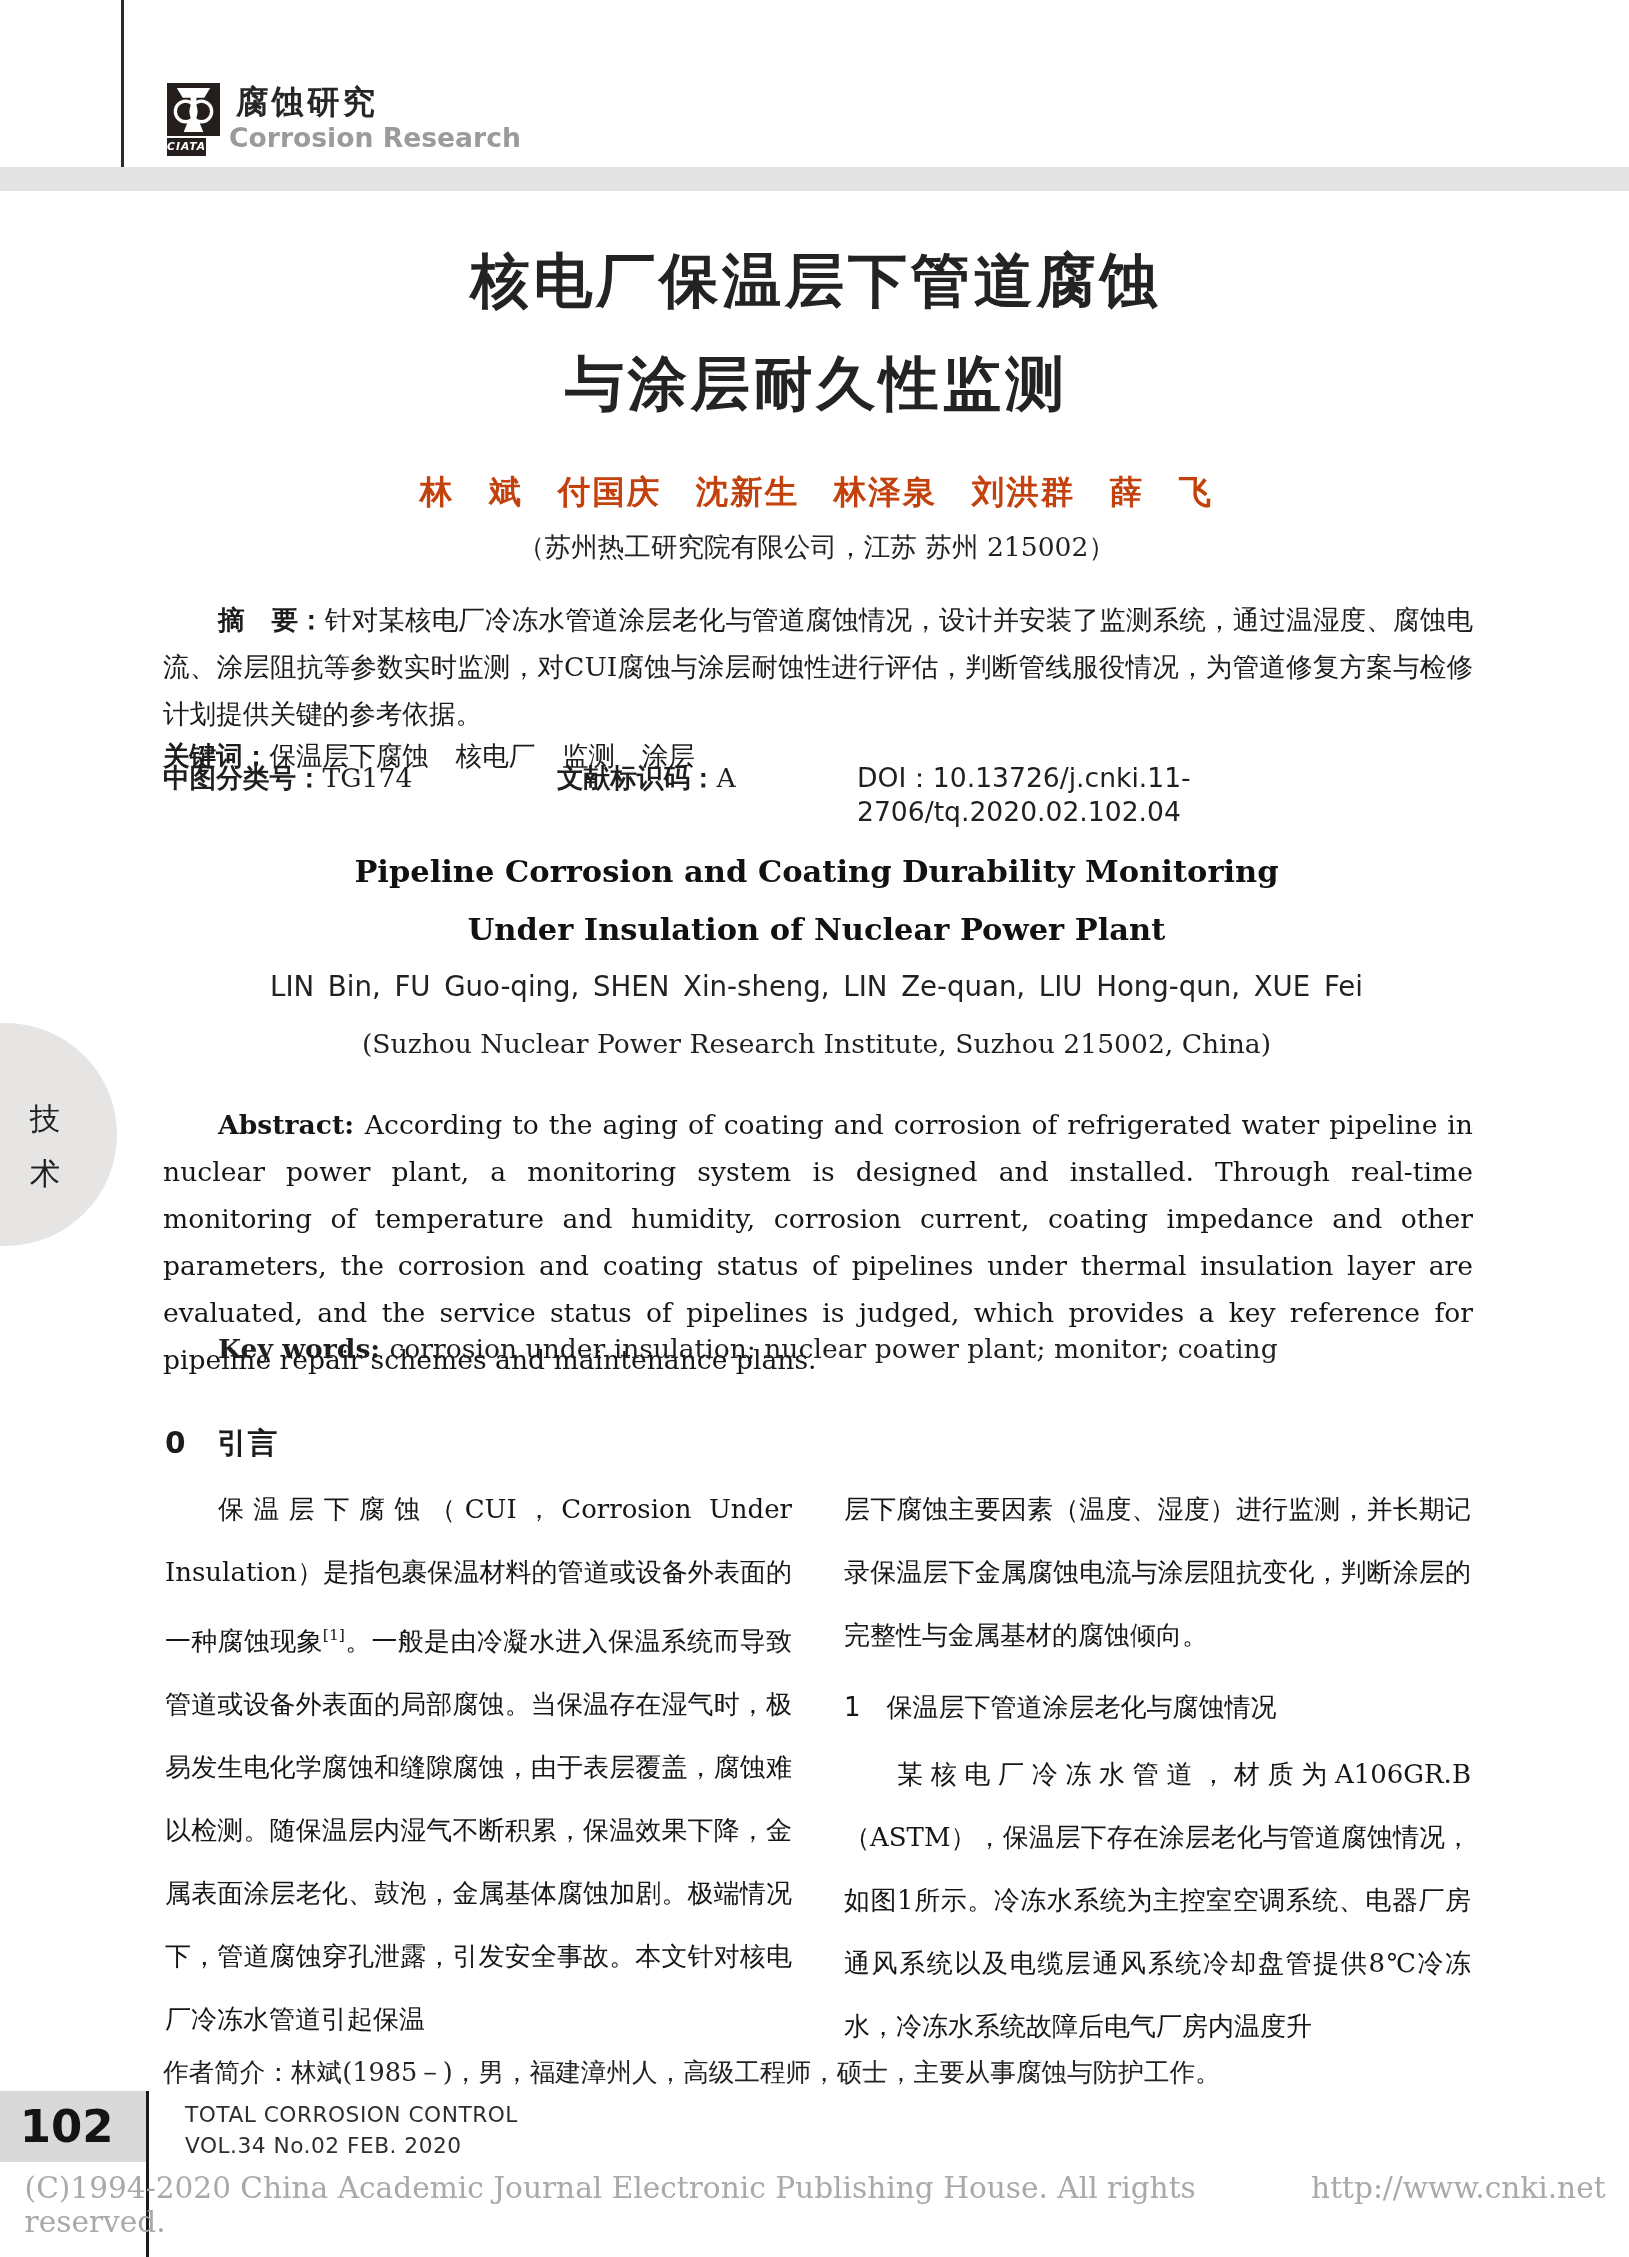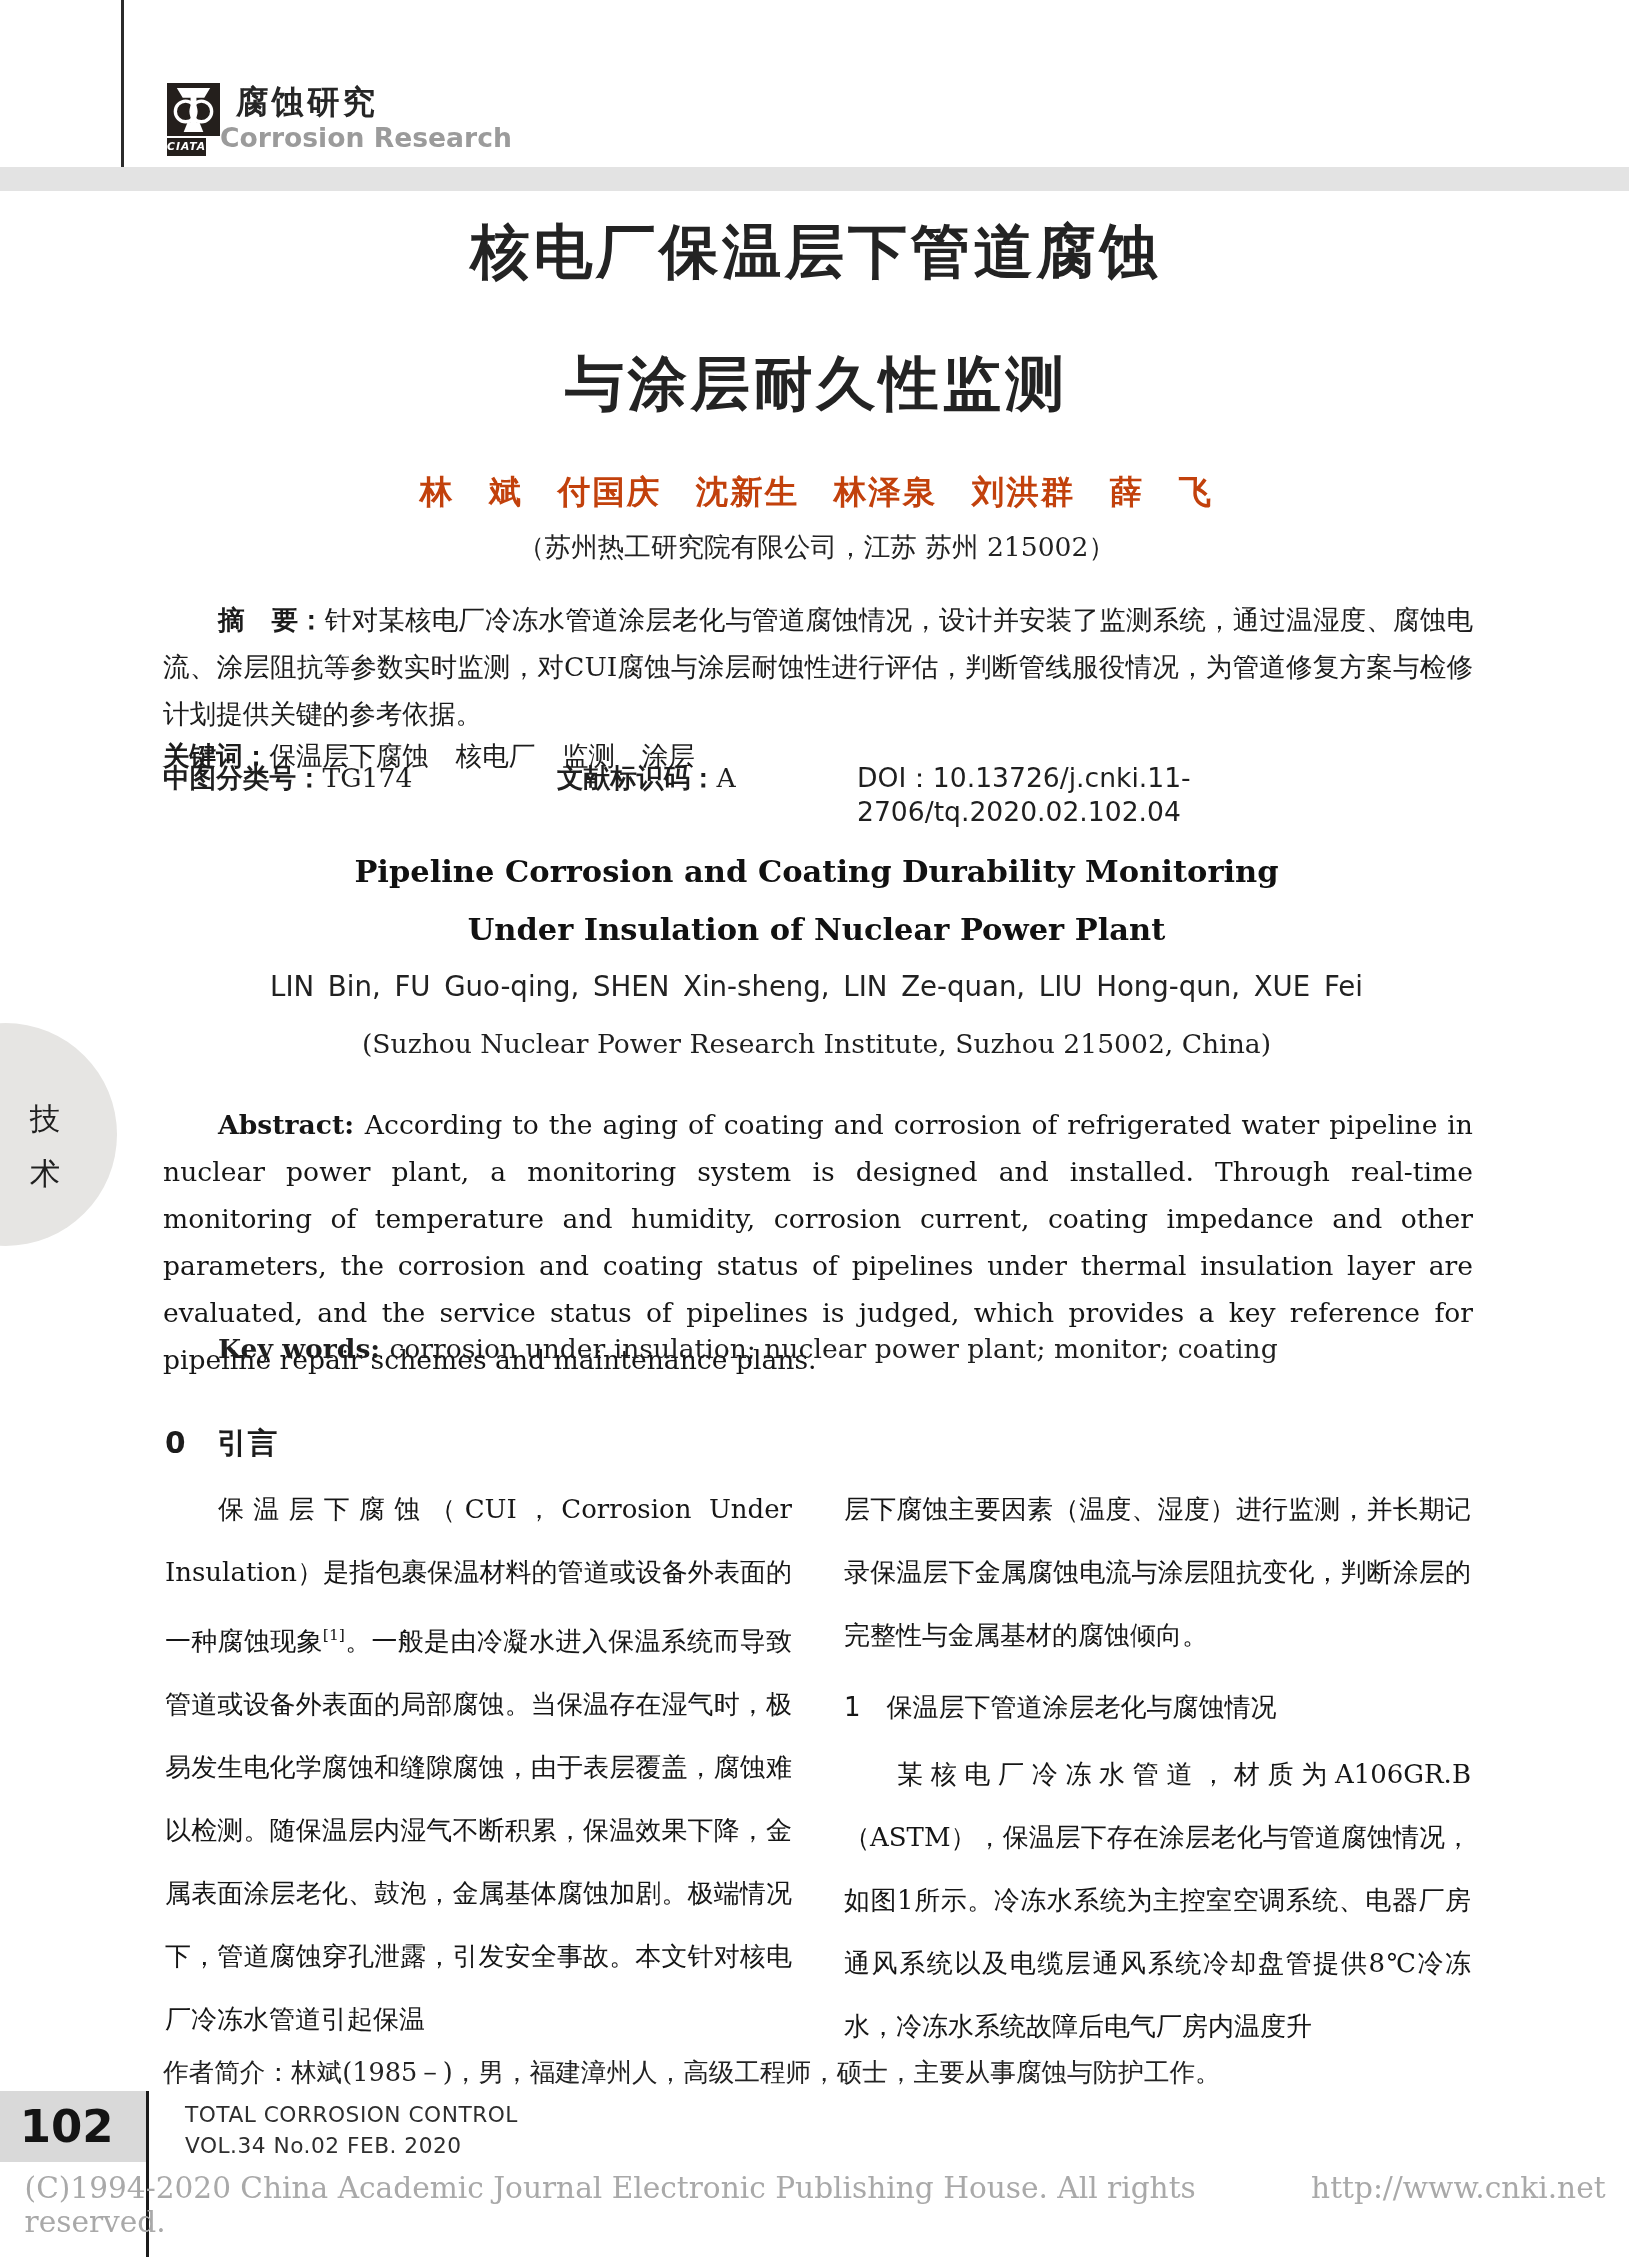--- a/index.html
+++ b/index.html
@@ -8,33 +8,33 @@
 
   
   .top-rule{position:absolute;left:121px;top:0;width:3px;height:167px;background:#2b2b2b;}
   .logo{position:absolute;left:167px;top:83px;width:39px;}
   .logo-emblem{width:53px;height:53px;background:#241f1c;display:block;}
   .logo-ciata{margin-top:2px;height:17.7px;background:#241f1c;color:#fff;
               font-family:"DejaVu Sans", sans-serif;font-style:italic;font-weight:bold;
               font-size:10.8px;line-height:17.7px;text-align:center;letter-spacing:1px;}
   .journal-cn{position:absolute;left:236px;top:81px;font-family:"DejaVu Sans", sans-serif;
               font-weight:bold;font-size:32.5px;color:#262626;letter-spacing:3px;}
-  .journal-en{position:absolute;left:220px;top:122px;font-family:"DejaVu Sans", sans-serif;
+  .journal-en{position:absolute;left:229px;top:122px;font-family:"DejaVu Sans", sans-serif;
               font-weight:bold;font-size:26.6px;color:#9b9b9b;}
   .band{position:absolute;left:0;top:167px;width:1629px;height:23.6px;background:#e3e3e3;}
 
   
   .side-circle{position:absolute;left:-106px;top:1023px;width:223px;height:223px;
                border-radius:50%;background:#e6e5e3;}
   .side-tab-text{position:absolute;left:25.6px;top:1091px;width:39px;text-align:center;
                  font-family:"DejaVu Sans", sans-serif;font-size:30.5px;color:#1f1f1f;line-height:55px;}
 
   
   .cblock{position:absolute;left:163px;width:1307px;text-align:center;}
-  .title{top:213px;font-family:"DejaVu Sans", sans-serif;font-weight:bold;font-size:59px;
+  .title{top:242px;font-family:"DejaVu Sans", sans-serif;font-weight:bold;font-size:59px;
          color:#232323;letter-spacing:3.9px;}
   .title2{top:345px;}
   .authors{top:471px;font-family:"DejaVu Sans", sans-serif;font-weight:bold;font-size:32.5px;
            letter-spacing:2px;color:#c2410c;}
   .affil{top:529px;font-size:26.6px;color:#222;}
 
   .abstract{position:absolute;left:163px;top:569px;width:1310px;font-size:26.6px;line-height:47px;
             text-align:justify;text-indent:55px;color:#1c1c1c;}
   .lbl{font-family:"DejaVu Sans", sans-serif;font-weight:bold;}
   .keywords{position:absolute;left:163px;top:711px;width:1310px;font-size:26.6px;color:#1c1c1c;}

